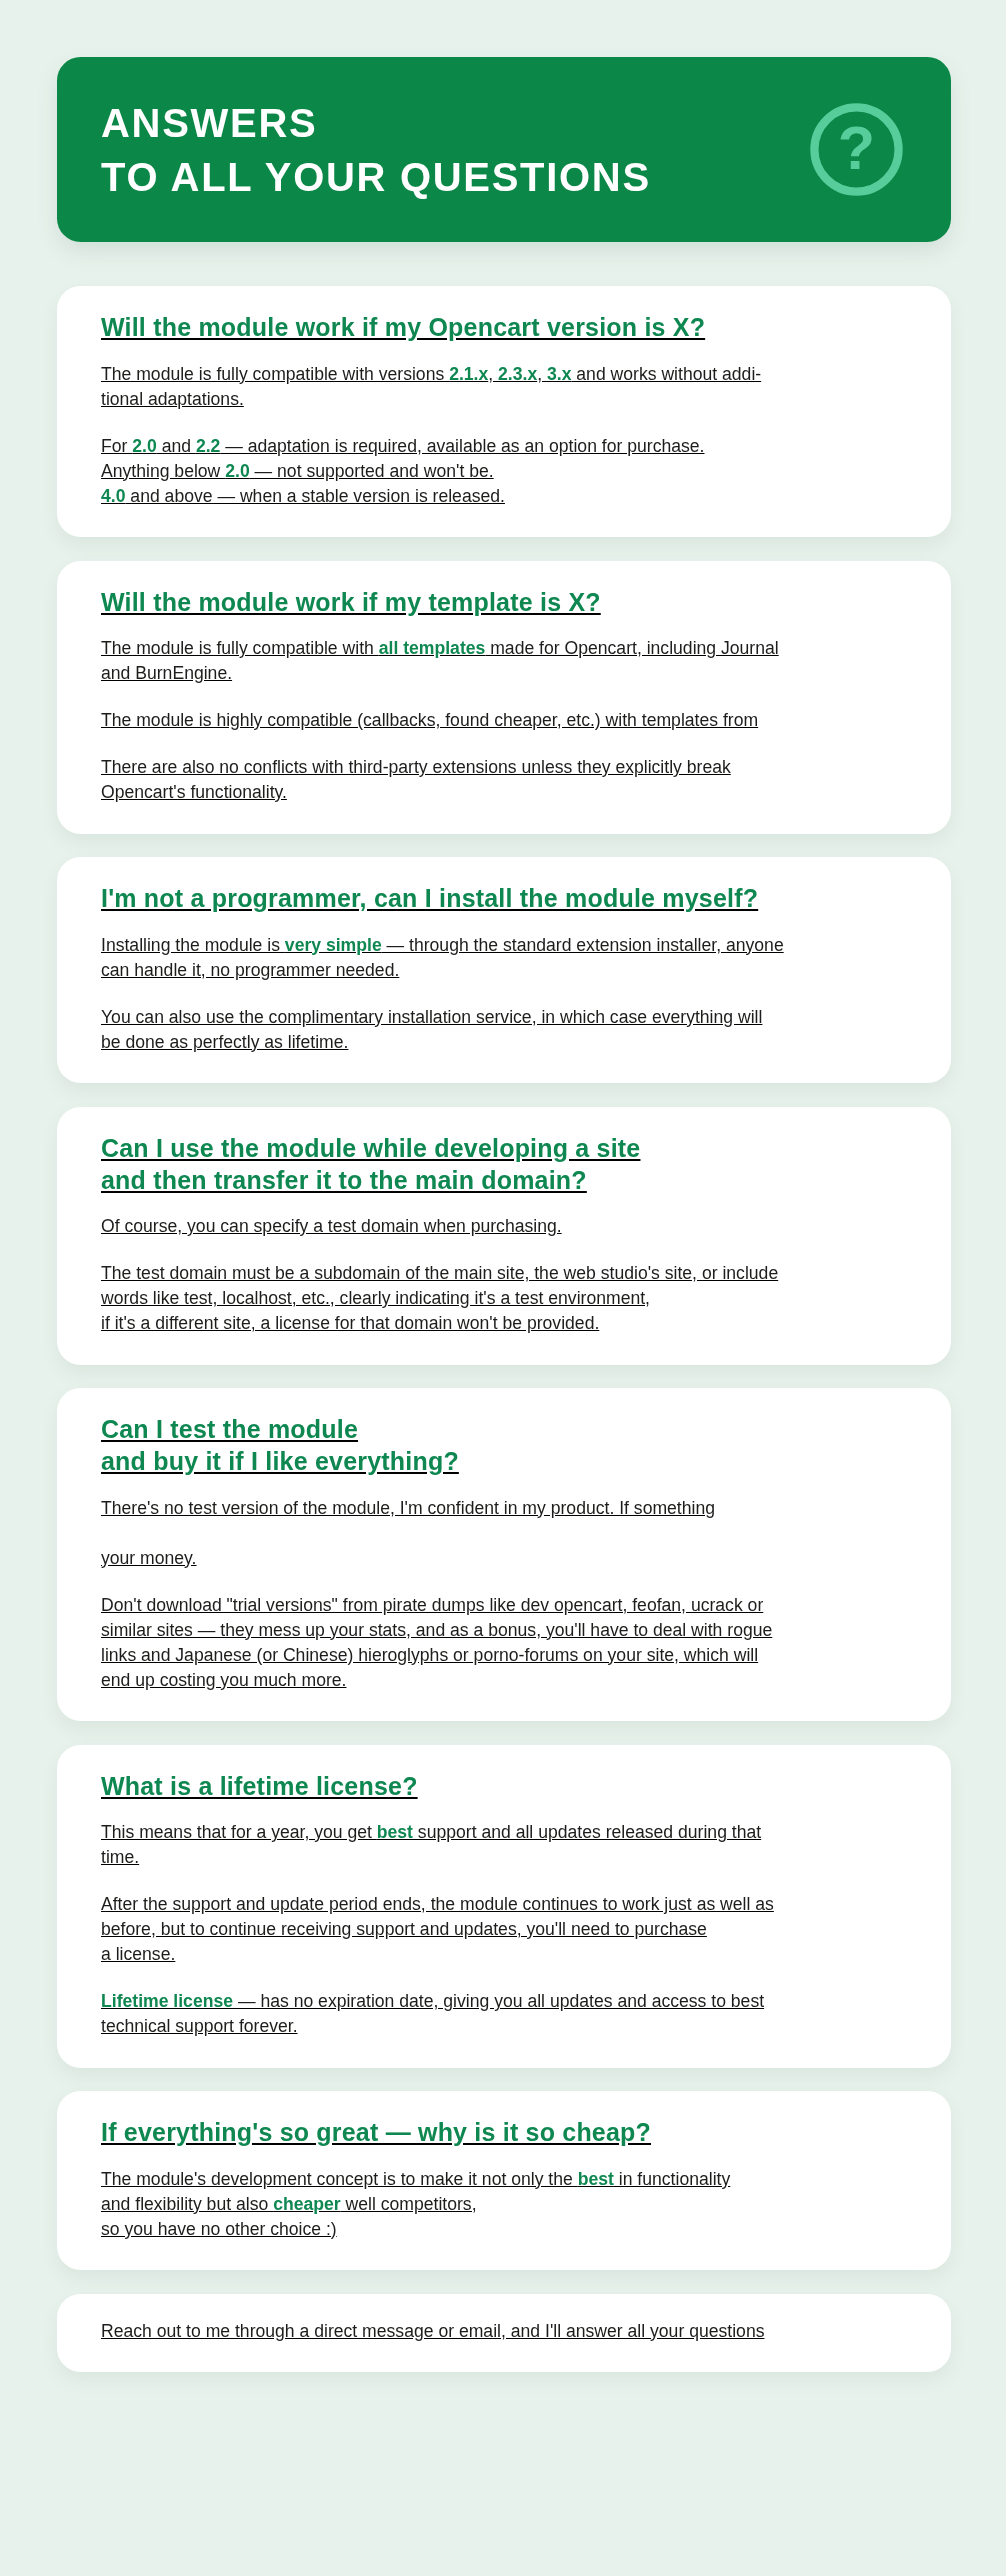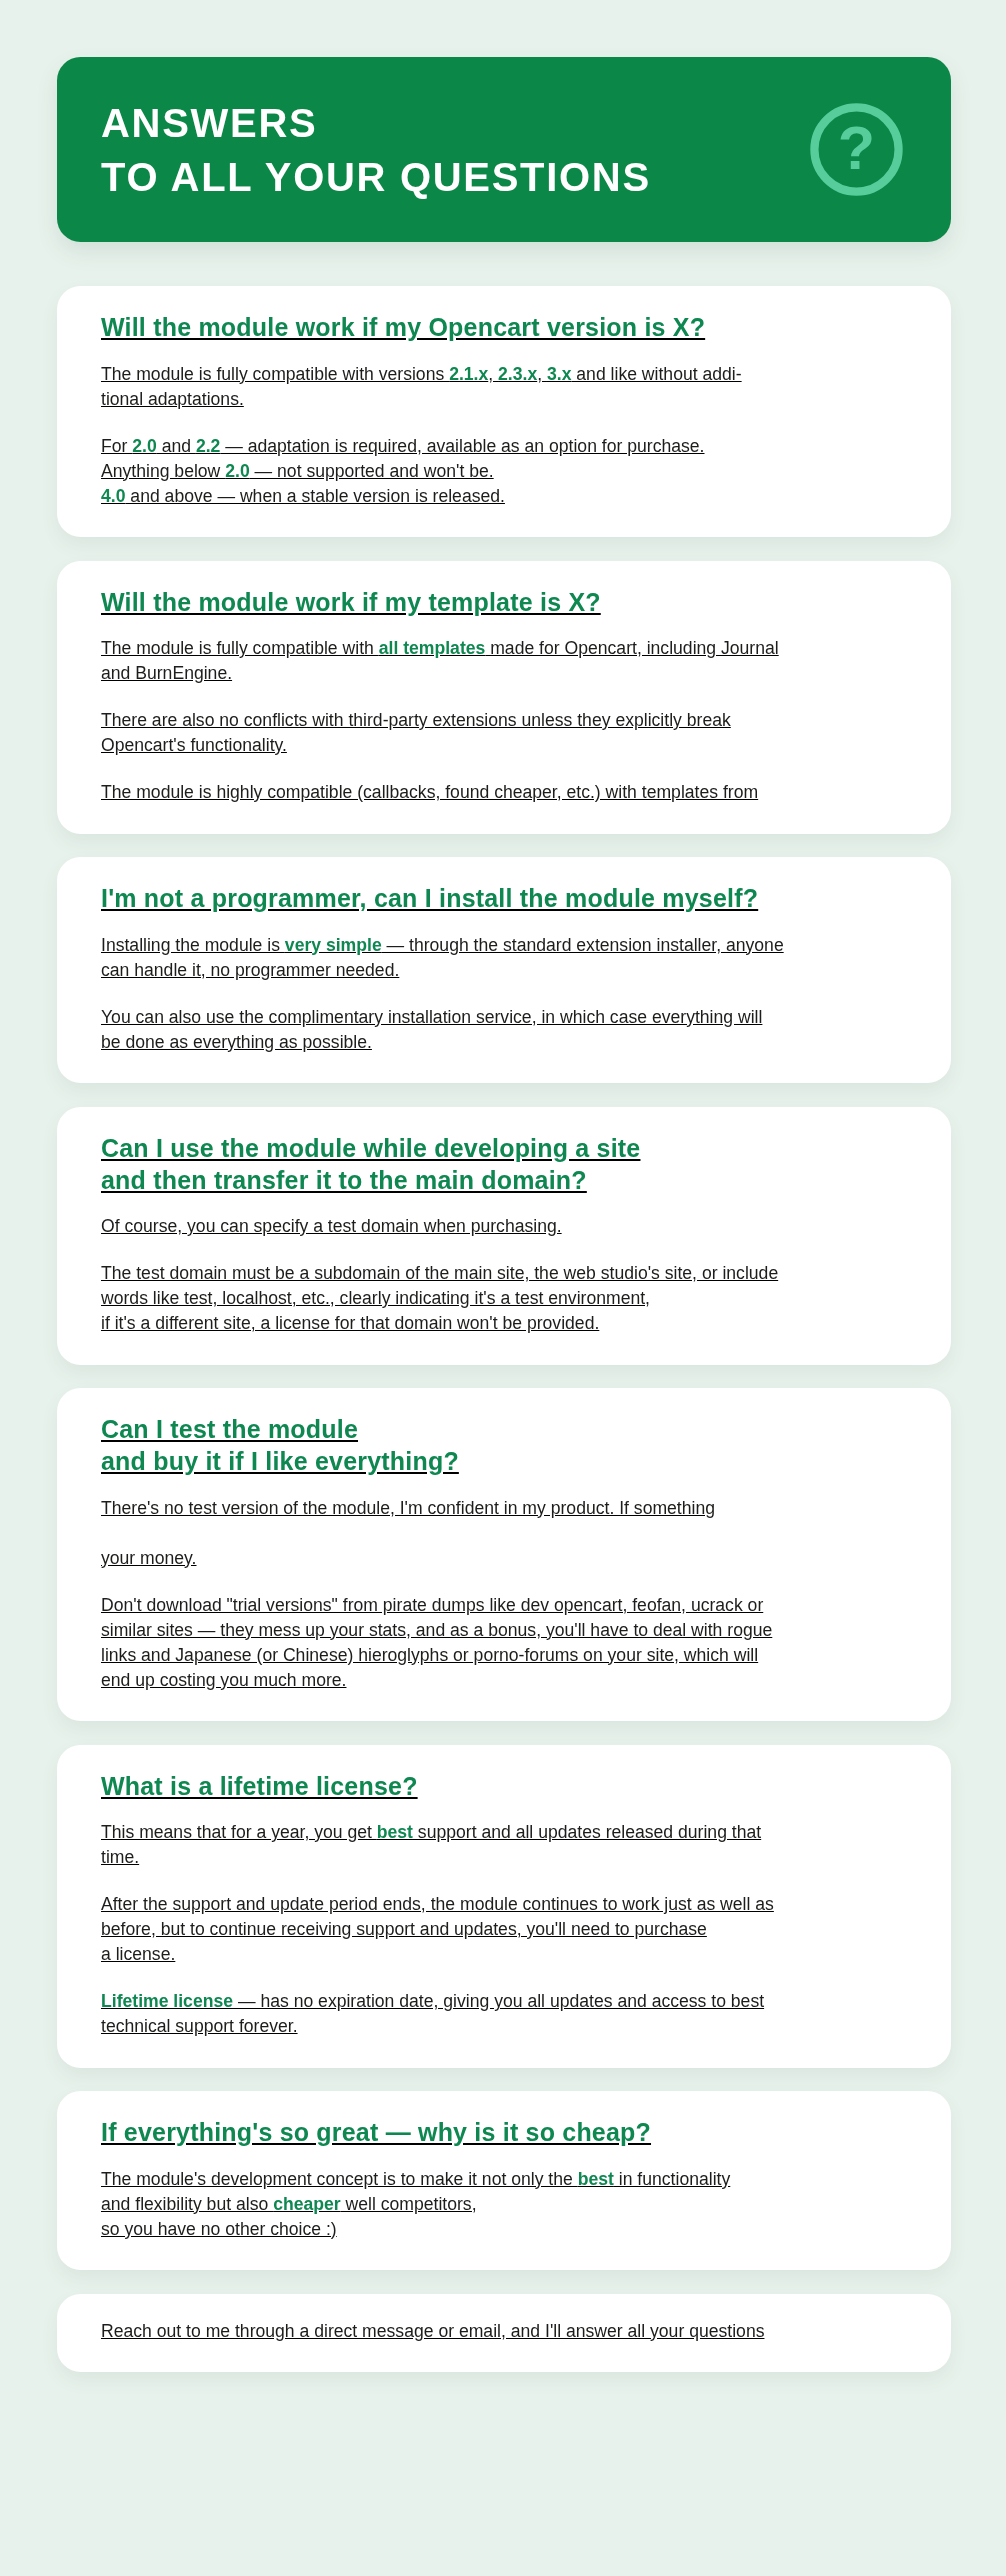--- a/index.html
+++ b/index.html
@@ -98,39 +98,39 @@
         <circle cx="60" cy="60" r="51" fill="none" stroke="var(--icon-mint)" stroke-width="10"></circle>
         <text x="60" y="84" text-anchor="middle" font-size="74" font-weight="bold" font-family="Liberation Sans, sans-serif" fill="var(--icon-mint)">?</text>
       </svg>
     </div>
   </header>
 
   <main id="cards">
   <section class="card">
     <h2 class="card-title">Will the module work if my Opencart version is X?</h2>
     <div class="card-body">
-          <p class="para"><span>The module is fully compatible with versions </span><span class="hl">2.1.x</span><span>, </span><span class="hl">2.3.x</span><span>, </span><span class="hl">3.x</span><span> and like without addi-</span><br><span>tional adaptations.</span></p>
+          <p class="para"><span>The module is fully compatible with versions </span><span class="hl">2.1.x</span><span>, </span><span class="hl">2.3.x</span><span>, </span><span class="hl">3.x</span><span> and works without addi-</span><br><span>tional adaptations.</span></p>
           <p class="para"><span>For </span><span class="hl">2.0</span><span> and </span><span class="hl">2.2</span><span> — adaptation is required, available as an option for purchase.</span><br><span>Anything below </span><span class="hl">2.0</span><span> — not supported and won't be.</span><br><span class="hl">4.0</span><span> and above — when a stable version is released.</span></p>
         </div>
   </section>
 
   <section class="card">
     <h2 class="card-title">Will the module work if my template is X?</h2>
     <div class="card-body">
           <p class="para"><span>The module is fully compatible with </span><span class="hl">all templates</span><span> made for Opencart, including Journal</span><br><span>and BurnEngine.</span></p>
+          <p class="para"><span>The module is highly compatible (callbacks, found cheaper, etc.) with templates from</span></p>
           <p class="para"><span>There are also no conflicts with third-party extensions unless they explicitly break</span><br><span>Opencart's functionality.</span></p>
-          <p class="para"><span>The module is highly compatible (callbacks, found cheaper, etc.) with templates from</span></p>
         </div>
   </section>
 
   <section class="card">
     <h2 class="card-title">I'm not a programmer, can I install the module myself?</h2>
     <div class="card-body">
           <p class="para"><span>Installing the module is </span><span class="hl">very simple</span><span> — through the standard extension installer, anyone</span><br><span>can handle it, no programmer needed.</span></p>
-          <p class="para"><span>You can also use the complimentary installation service, in which case everything will</span><br><span>be done as everything as possible.</span></p>
+          <p class="para"><span>You can also use the complimentary installation service, in which case everything will</span><br><span>be done as perfectly as lifetime.</span></p>
         </div>
   </section>
 
   <section class="card">
     <h2 class="card-title">Can I use the module while developing a site<br>and then transfer it to the main domain?</h2>
     <div class="card-body">
           <p class="para"><span>Of course, you can specify a test domain when purchasing.</span></p>
           <p class="para"><span>The test domain must be a subdomain of the main site, the web studio's site, or include</span><br><span>words like test, localhost, etc., clearly indicating it's a test environment,</span><br><span>if it's a different site, a license for that domain won't be provided.</span></p>
         </div>
   </section>

